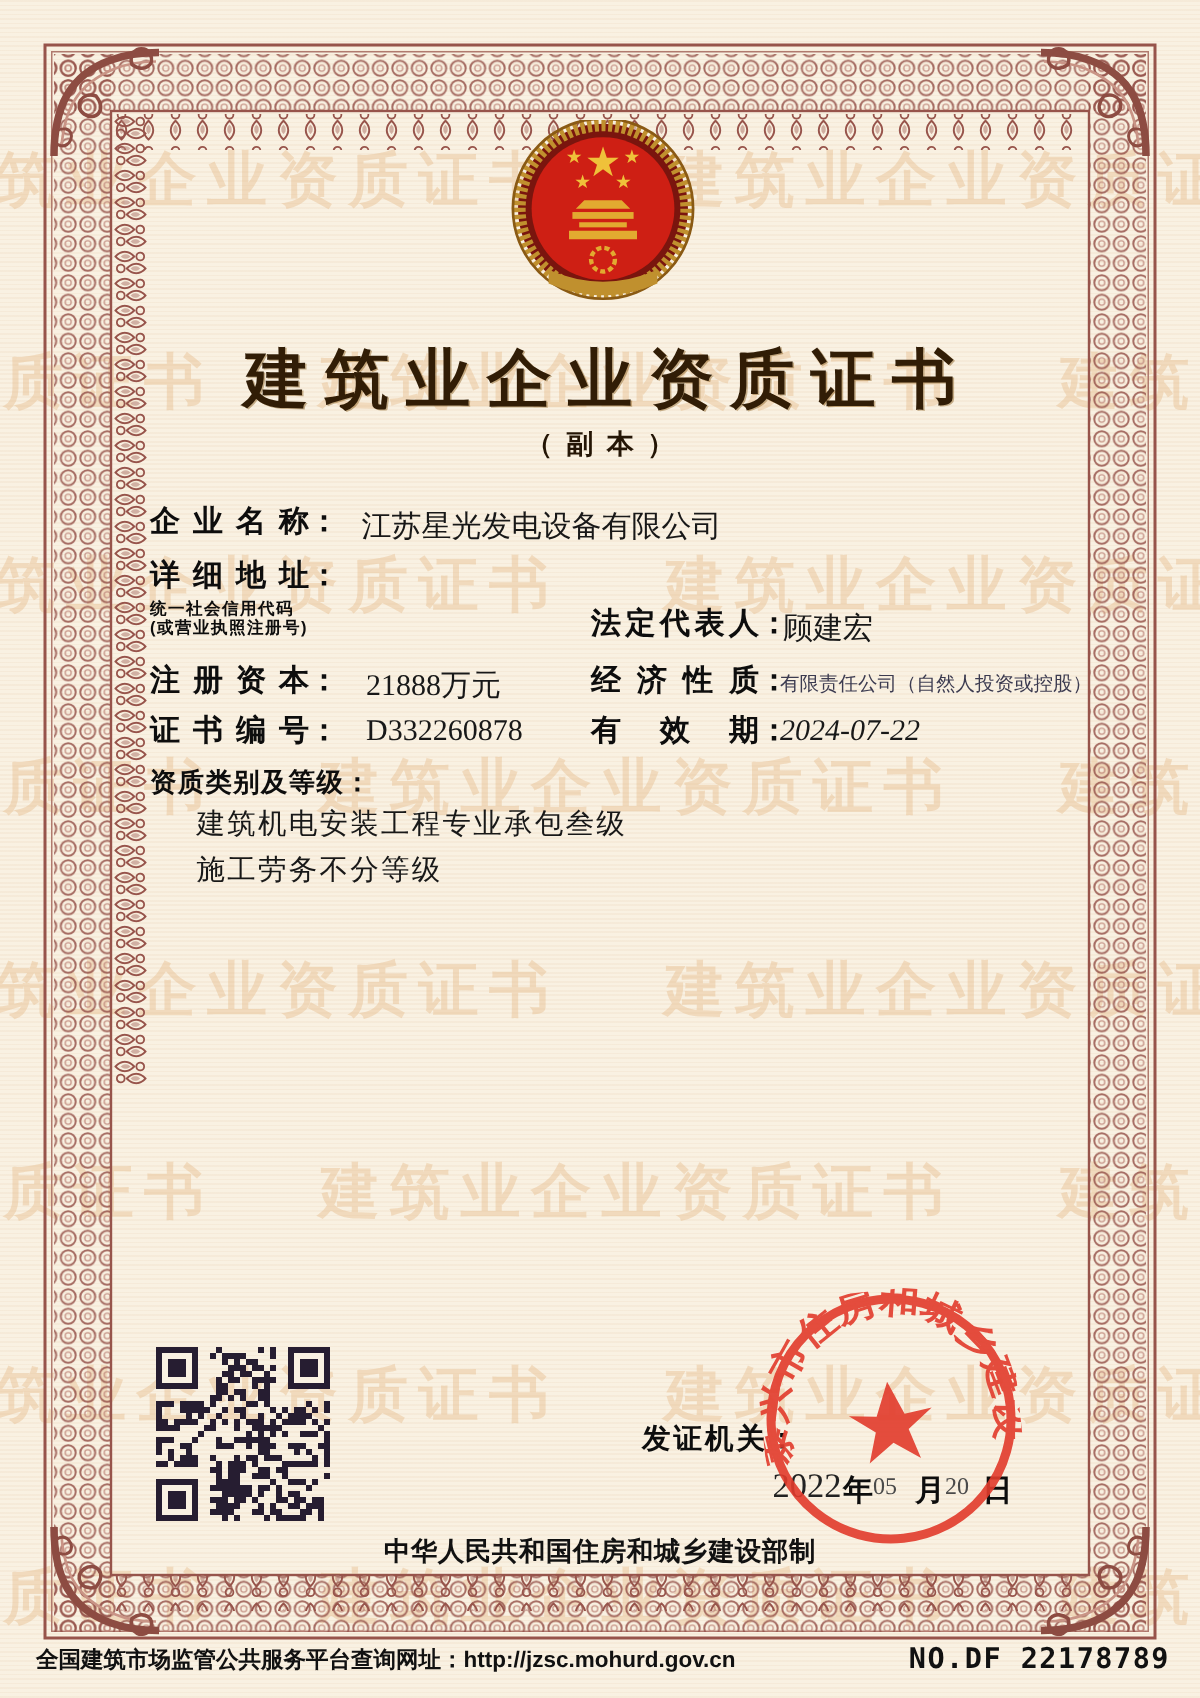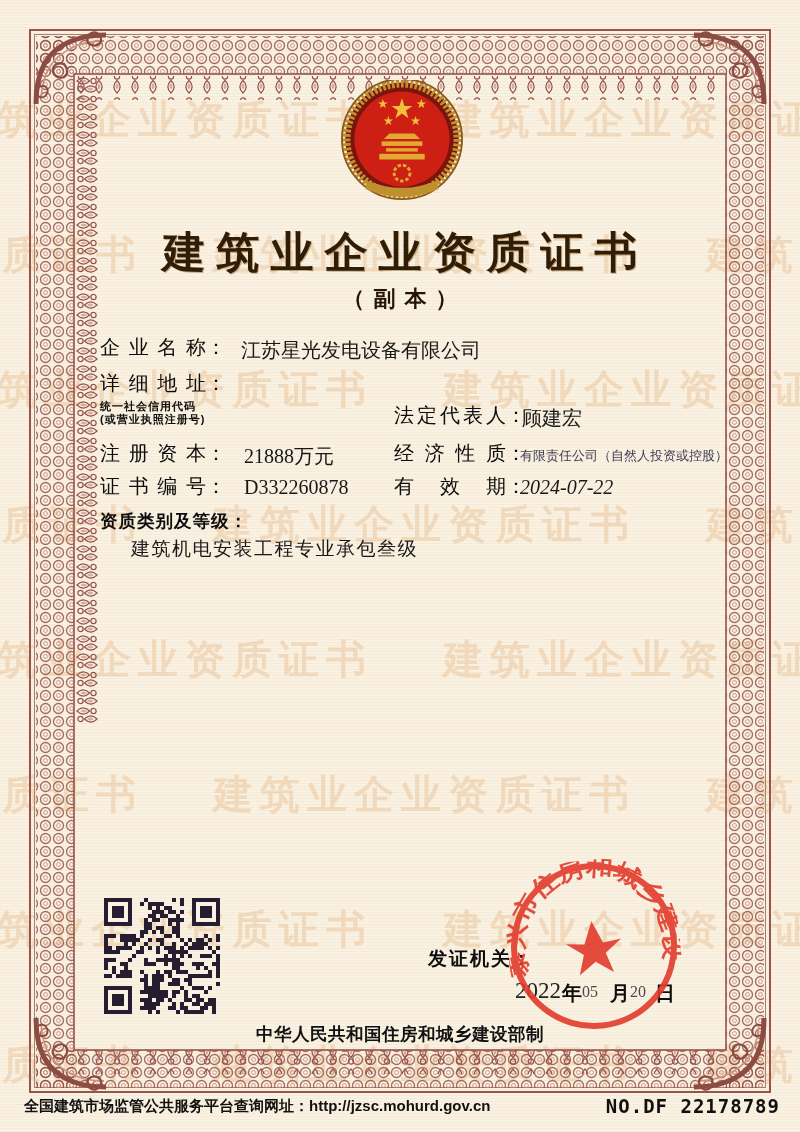--- a/index.html
+++ b/index.html
@@ -17,23 +17,23 @@
   .wm-row span{margin-right:70px;}
   
   .frame{position:absolute;inset:0;z-index:2;pointer-events:none;}
   
   .emblem{position:absolute;left:334px;top:80px;z-index:3;}
   
   .title{position:absolute;left:0;top:224px;width:100%;text-align:center;z-index:3;
     font-size:43px;font-weight:bold;letter-spacing:11px;padding-left:11px;box-sizing:border-box;
     color:#311d06;text-shadow:1px 1px 0 rgba(134,92,26,0.45);}
   .subtitle{position:absolute;left:0;top:284px;width:100%;text-align:center;z-index:3;
-    font-size:22px;font-weight:bold;letter-spacing:9px;padding-left:9px;box-sizing:border-box;color:#241505;}
-  
-  .lab{position:absolute;z-index:3;font-weight:normal;color:#0d0d0d;font-size:20px;white-space:nowrap;}
+    font-size:18px;font-weight:bold;letter-spacing:9px;padding-left:9px;box-sizing:border-box;color:#241505;}
+  
+  .lab{position:absolute;z-index:3;font-weight:bold;color:#0d0d0d;font-size:20px;white-space:nowrap;}
   .jl{display:inline-block;text-align:justify;text-align-last:justify;vertical-align:top;}
   .jl-left{width:106px;}
   .jl-right{width:112px;}
   .val{position:absolute;z-index:3;font-family:"Liberation Serif","DejaVu Serif",serif;
     color:#181818;font-size:20px;white-space:nowrap;}
   .lab-small{position:absolute;z-index:3;font-weight:bold;color:#0d0d0d;font-size:11px;
     line-height:13px;white-space:nowrap;letter-spacing:1px;}
   .val-eco{font-size:13px;color:#3c3b50;letter-spacing:0;}
   .qual-label{position:absolute;z-index:3;font-weight:bold;font-size:17.5px;color:#0d0d0d;letter-spacing:1px;}
   .qual-item{position:absolute;z-index:3;font-family:"Liberation Serif","DejaVu Serif",serif;
@@ -156,20 +156,21 @@
   <div class="lab" style="left:394px;top:440px;"><span class="jl jl-right">经济性质</span><span>：</span></div>
   <div class="val val-eco" style="left:520px;top:447px;">有限责任公司（自然人投资或控股）</div>
 
   <div class="lab" style="left:100px;top:473px;"><span class="jl jl-left">证书编号</span><span>：</span></div>
   <div class="val" style="left:244px;top:476px;">D332260878</div>
   <div class="lab" style="left:394px;top:473px;"><span class="jl jl-right">有效期</span><span>：</span></div>
   <div class="val" style="left:520px;top:476px;font-style:italic;">2024-07-22</div>
 
   <div class="qual-label" style="left:100px;top:509px;">资质类别及等级：</div>
   <div class="qual-item" style="left:131px;top:536px;">建筑机电安装工程专业承包叁级</div>
+  <div class="qual-item" style="left:131px;top:567px;">施工劳务不分等级</div>
 
   <svg class="qr" width="116" height="116" viewBox="0 0 116 116">
       <g fill="#261d31">
         <rect x="40" y="0" width="4" height="4"></rect>
         <rect x="68" y="0" width="4" height="4"></rect>
         <rect x="76" y="0" width="4" height="4"></rect>
         <rect x="36" y="4" width="4" height="4"></rect>
         <rect x="44" y="4" width="4" height="4"></rect>
         <rect x="48" y="4" width="4" height="4"></rect>
         <rect x="52" y="4" width="4" height="4"></rect>

